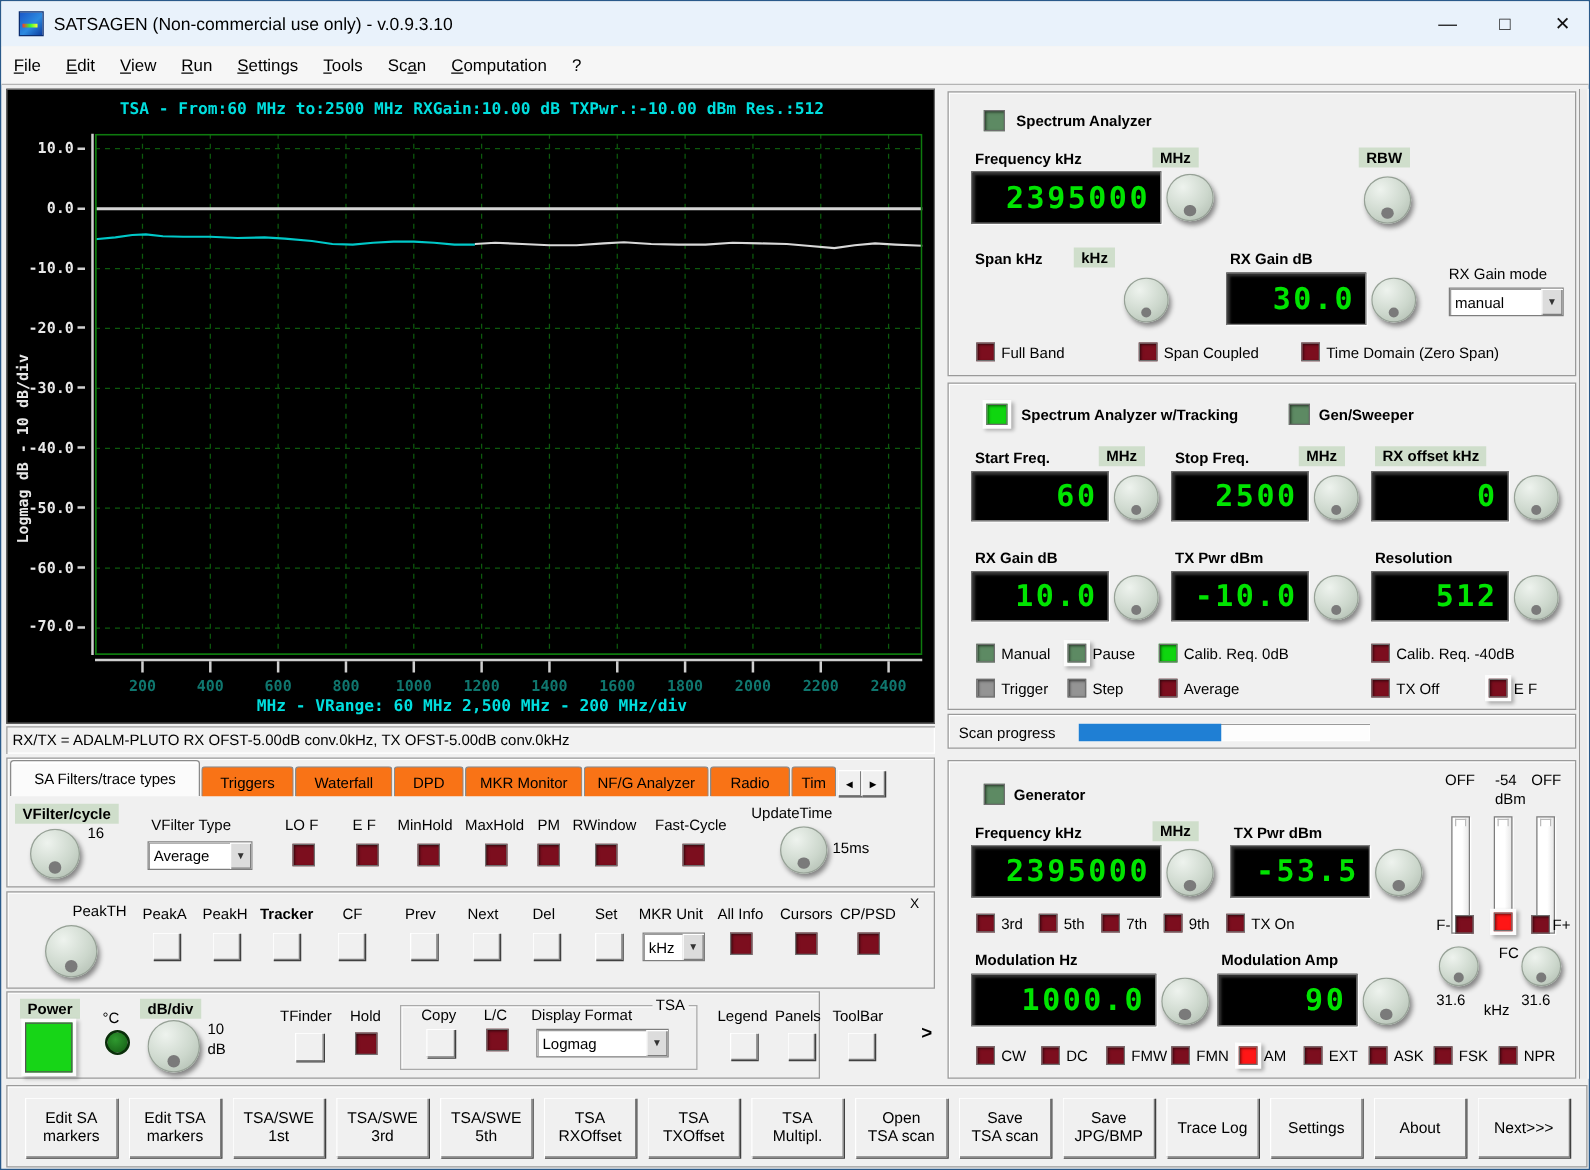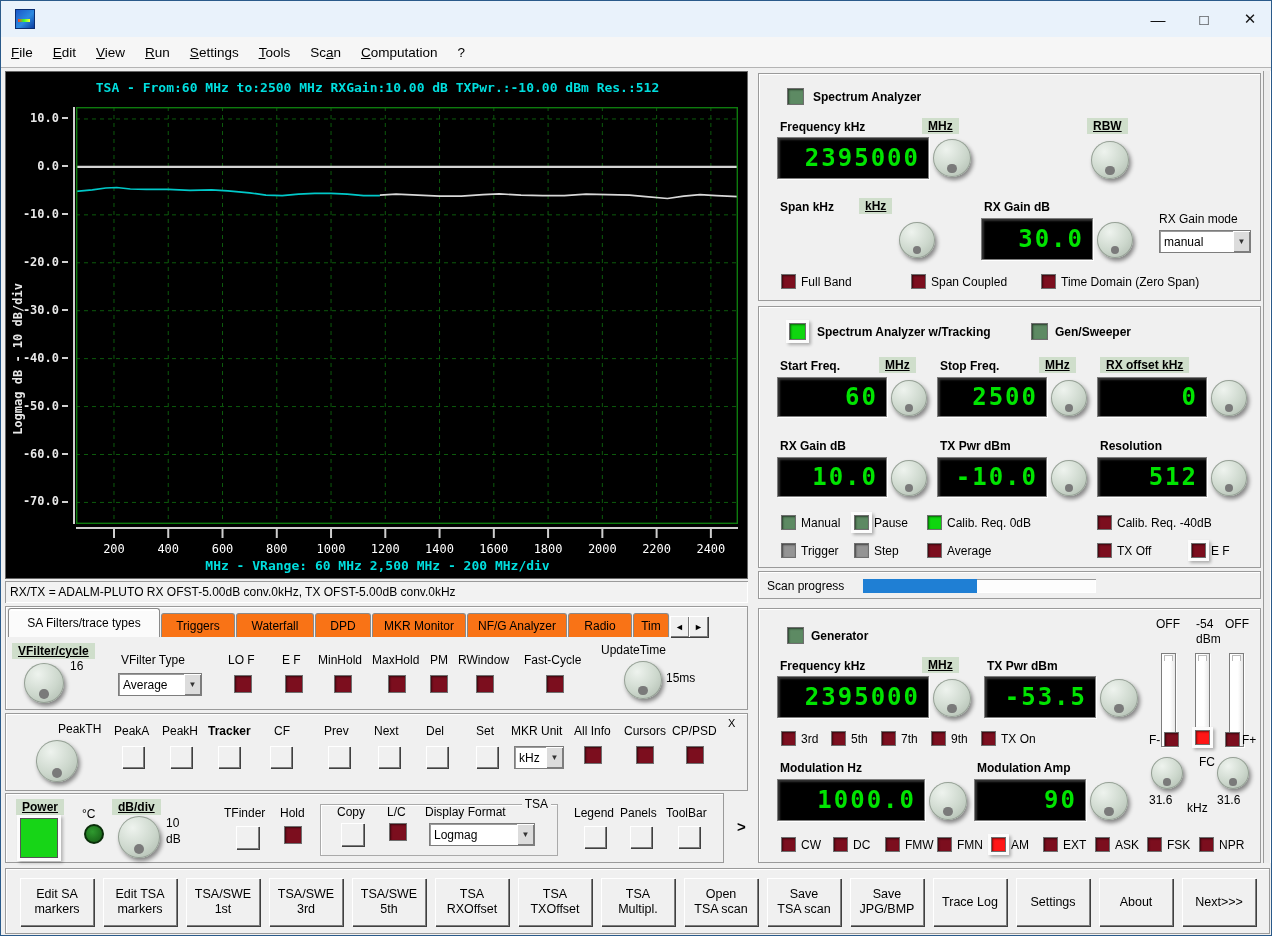--- a/index.html
+++ b/index.html
@@ -25,35 +25,35 @@
   .ctitle{left:0;top:8px;width:743px;text-align:center;color:#00dede;font-family:"DejaVu Sans Mono",monospace;
           font-weight:bold;font-size:13px;}
   .cxlabel{left:0;top:486px;width:743px;text-align:center;color:#00dede;font-family:"DejaVu Sans Mono",monospace;
           font-weight:bold;font-size:13px;}
   .cylabel{left:-88px;top:280px;width:200px;text-align:center;color:#e8e8e8;font-family:"DejaVu Sans Mono",monospace;
           font-weight:bold;font-size:12px;transform:rotate(-90deg);}
   .yaxisline{left:67px;top:35px;width:2px;height:417px;background:#cfcfcf;}
   .ytick{position:absolute;right:679px;width:60px;text-align:right;color:#e8e8e8;font-family:"DejaVu Sans Mono",monospace;
          font-weight:bold;font-size:12px;}
   .ytick::after{content:"";display:inline-block;width:6px;height:2px;background:#cfcfcf;margin-left:3px;vertical-align:middle;}
-  .xtick{position:absolute;top:470px;transform:translateX(-50%);color:#ffffff;font-family:"DejaVu Sans Mono",monospace;
-         font-weight:normal;font-size:12px;}
+  .xtick{position:absolute;top:470px;transform:translateX(-50%);color:#0f766e;font-family:"DejaVu Sans Mono",monospace;
+         font-weight:bold;font-size:12px;}
   .grid{stroke:#0c5a0c;stroke-width:1;stroke-dasharray:4 4;}
   .zero{stroke:#d4d4d4;stroke-width:2.4;}
   .pborder{fill:none;stroke:#0e7a0e;stroke-width:1.4;}
   .axis{stroke:#cfcfcf;stroke-width:2;}
   .tick{stroke:#cfcfcf;stroke-width:2;}
   
   .statusbar{left:4px;top:580px;width:743px;height:22px;background:#f2f2f2;
              box-shadow:inset 1px 1px 0 #9a9a9a, inset -1px -1px 0 #fff;display:flex;align-items:center;padding-left:5px;box-sizing:border-box;}
   
   .panel{background:#f0f0f0;border:1px solid #9a9a9a;box-shadow:inset 1px 1px 0 #fff;box-sizing:border-box;}
   .blab{font-weight:bold;font-size:12px;white-space:nowrap;}
   .lab{font-size:12px;white-space:nowrap;}
-  .chip{background:#cfdecb;padding:1px 6px;font-weight:bold;font-size:12px;text-decoration:underline;white-space:nowrap;}
+  .chip{background:#cfdecb;padding:1px 6px;font-weight:bold;font-size:12px;white-space:nowrap;}
   .led{background:#000;border:1px solid #7d7d7d;box-shadow:inset 2px 2px 2px #333, 1px 1px 0 #fff;
        color:#00e400;font-family:"DejaVu Sans Mono",monospace;font-weight:bold;font-size:24px;letter-spacing:2px;
        display:flex;align-items:center;justify-content:flex-end;padding:0 8px;box-sizing:border-box;}
   .knob{border-radius:50%;background:radial-gradient(circle at 35% 28%,#eef3ee 0%,#ccd7cc 55%,#a9b5a9 100%);
         box-shadow:2px 3px 4px rgba(0,0,0,.45), inset 0 0 0 1px #96a096;}
   .knob::after{content:"";position:absolute;width:24%;height:24%;border-radius:50%;background:#7a7a7a;left:38%;bottom:10%;}
   .cb{width:15px;height:15px;display:inline-block;border:1px solid #6f6f6f;
       box-shadow:inset 1px 1px 2px rgba(0,0,0,.55);box-sizing:border-box;background:#8a1020;}
   .cb[data-state~="darkred"]{background:#7c0e1e;}
   .cb[data-state~="red"]{background:#ff1616;}
@@ -84,20 +84,21 @@
   .pfill{height:100%;background:#1f7fd4;}
   .vstrip{background:#ececec;box-shadow:inset 1px 0 0 #9a9a9a, inset -1px 0 0 #fff;}
   .grp{border:1px solid #aaa;box-shadow:inset 1px 1px 0 #fff;}
   .grp-leg{position:absolute;top:-8px;right:6px;background:#f0f0f0;padding:0 3px;font-size:12px;}
 </style>
 </head>
 <body>
 
 <div class="abs titlebar">
   <div class="appicon"></div>
+  <div class="title-text">SATSAGEN (Non-commercial use only) - v.0.9.3.10</div>
   <div class="wbtns">
     <div class="wbtn">—</div>
     <div class="wbtn">□</div>
     <div class="wbtn">✕</div>
   </div>
 </div>
 
 <div class="abs menubar">
   <span class="mi"><span></span><span class="u">F</span><span>ile</span></span>
   <span class="mi"><span></span><span class="u">E</span><span>dit</span></span>
@@ -473,21 +474,21 @@
   </div>
   <span class="abs lab" style="left:568px;top:10px;">All Info</span>
   <span class="abs cb" style="left:578px;top:32px;width:18px;height:18px;" data-state="darkred"></span>
   <span class="abs lab" style="left:618px;top:10px;">Cursors</span>
   <span class="abs cb" style="left:630px;top:32px;width:18px;height:18px;" data-state="darkred"></span>
   <span class="abs lab" style="left:666px;top:10px;">CP/PSD</span>
   <span class="abs cb" style="left:680px;top:32px;width:18px;height:18px;" data-state="darkred"></span>
   <span class="abs lab" style="left:722px;top:3px;font-size:11px;">X</span>
 </div>
 
-<div class="abs panel" style="left:4px;top:792px;width:719px;height:70px;">
+<div class="abs panel" style="left:4px;top:792px;width:651px;height:70px;">
   <span class="abs chip" style="left:10px;top:5px;">Power</span>
   <div class="abs pwrbtn" style="left:14px;top:24px;width:36px;height:38px;"></div>
   <span class="abs lab" style="left:76px;top:13px;">°C</span>
   <div class="abs ledround" style="left:78px;top:30px;width:16px;height:16px;"></div>
   <span class="abs chip" style="left:106px;top:5px;">dB/div</span>
   <div class="abs knob" style="left:112px;top:22px;width:42px;height:42px;"></div>
   <span class="abs lab" style="left:160px;top:22px;">10</span>
   <span class="abs lab" style="left:160px;top:38px;">dB</span>
   <span class="abs lab" style="left:218px;top:12px;">TFinder</span>
   <div class="abs sqbtn" style="left:230px;top:32px;width:23px;height:23px;"></div>

